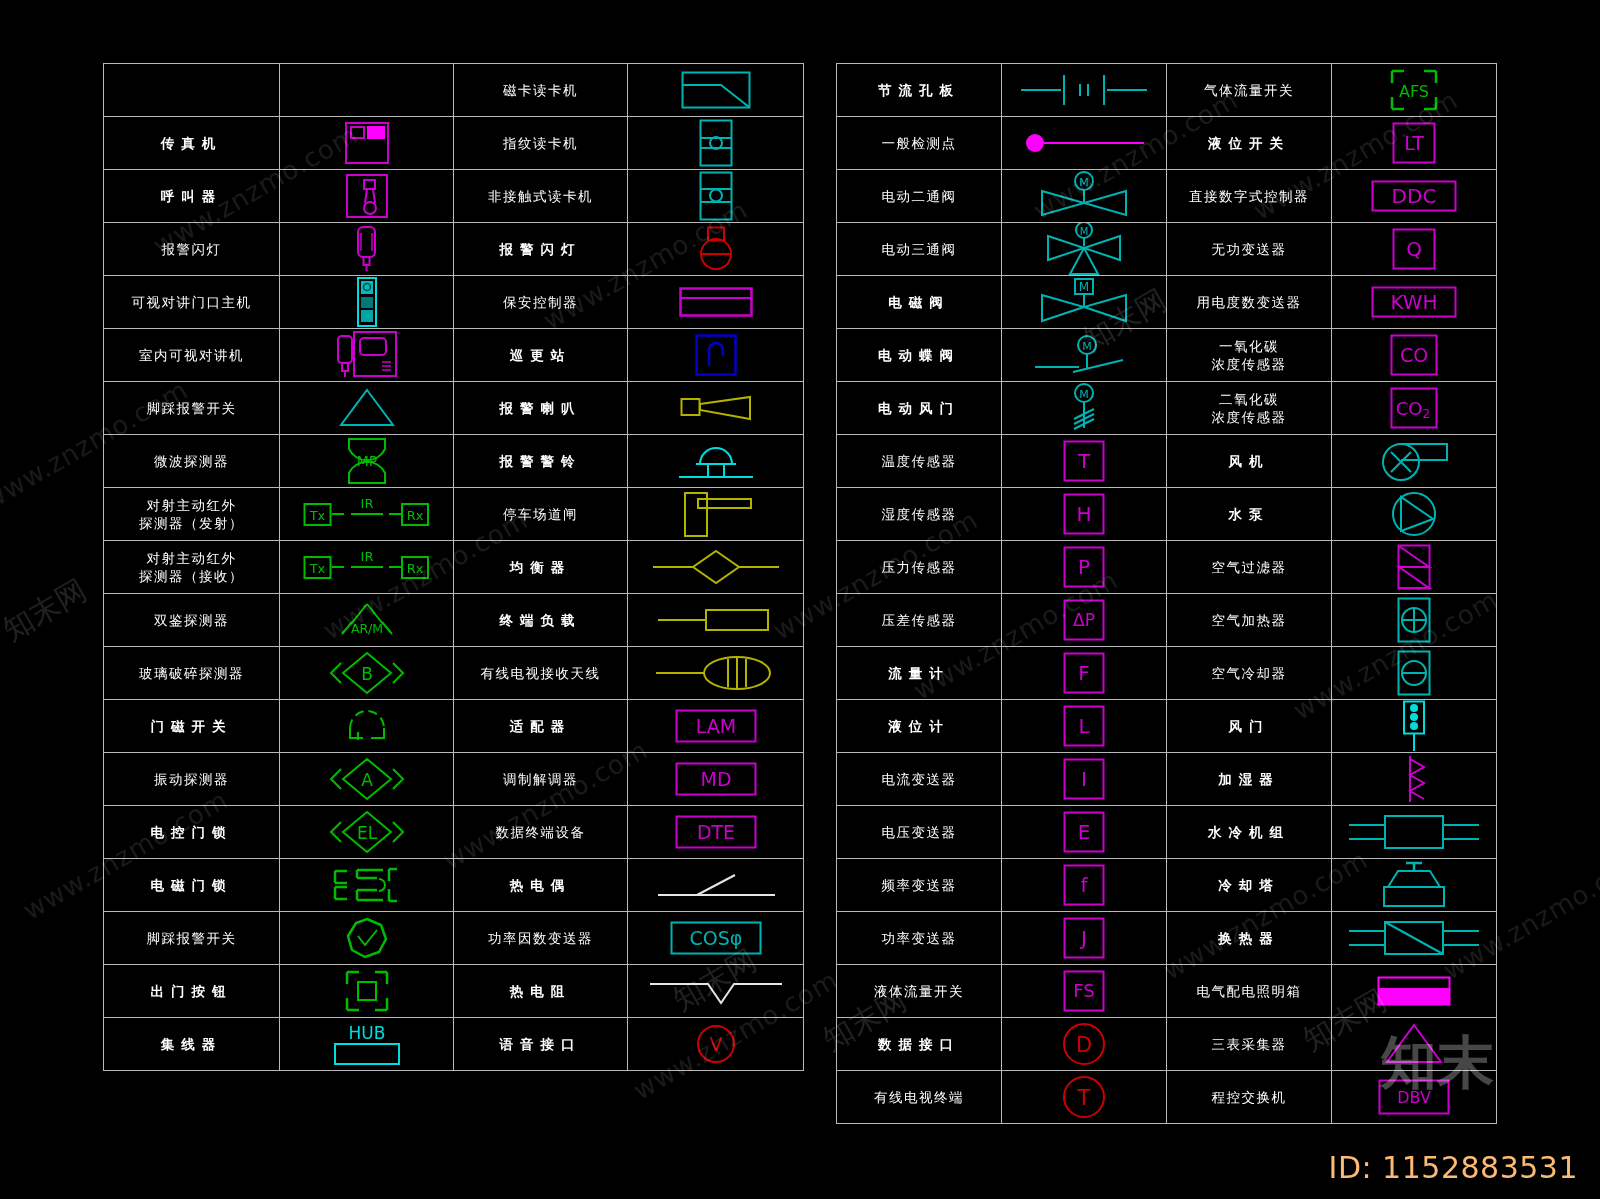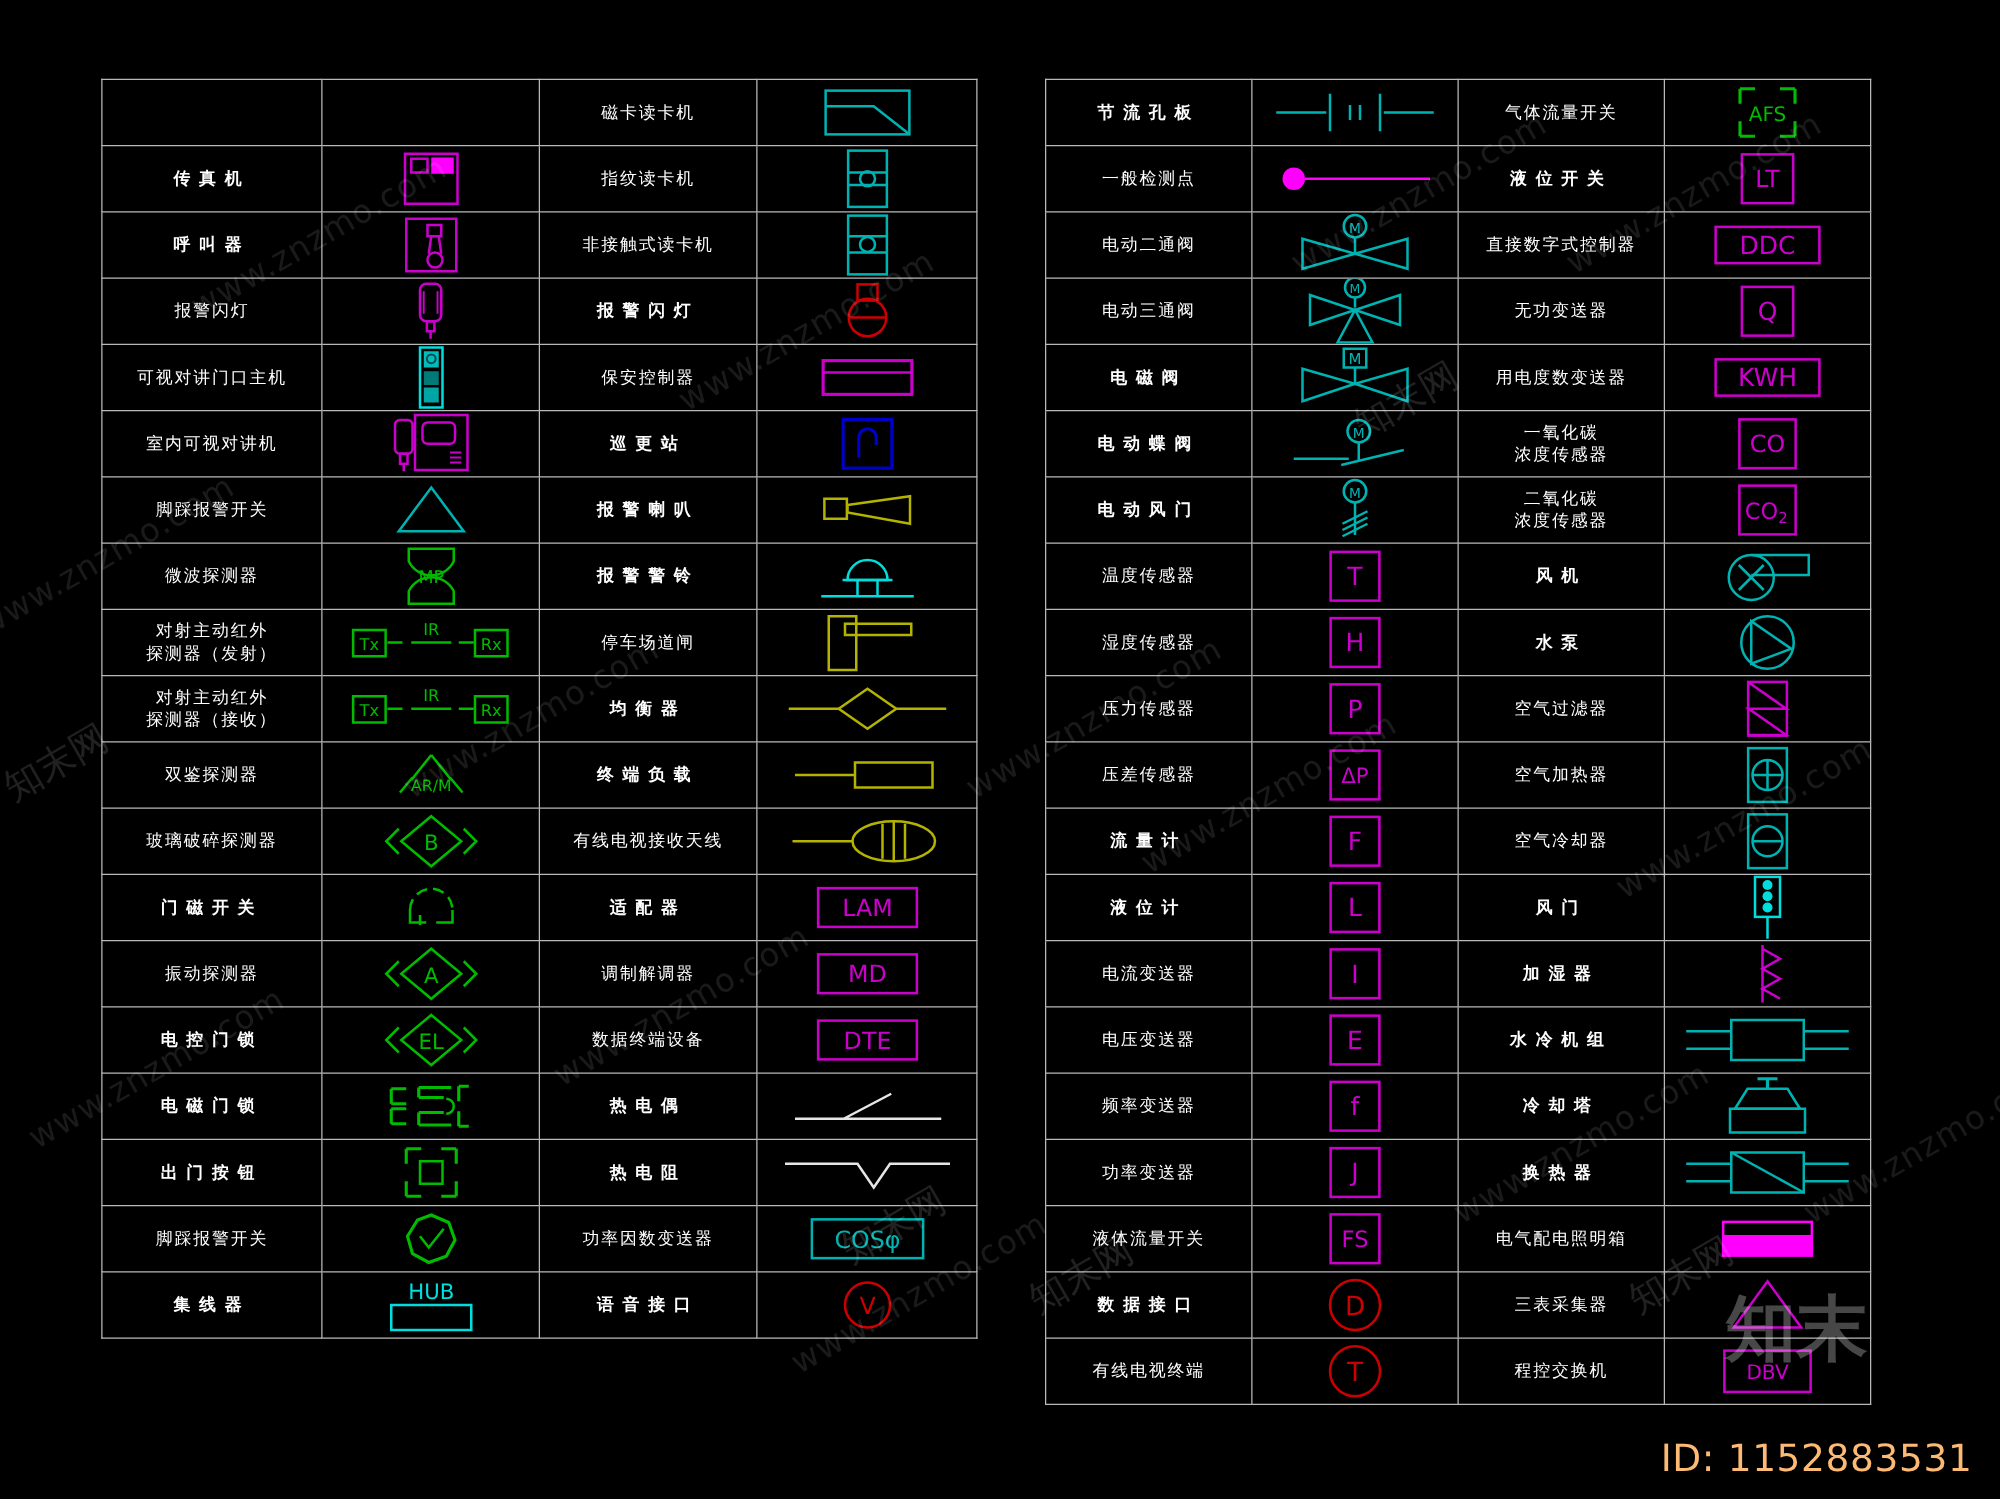--- a/index.html
+++ b/index.html
@@ -81,21 +81,21 @@
     z-index: 8;
   }
 
   svg { display: block; overflow: visible; }
 </style>
 </head>
 <body>
 
 <div id="root">
 
-  <table class="legend-table" id="left-table" style="left:81px; top:63px; width:700px;border-radius:26px;">
+  <table class="legend-table" id="left-table" style="left:103px; top:63px; width:700px;border-radius:26px;">
     <colgroup>
       <col style="width:176px">
         <col style="width:174px">
         <col style="width:174px">
         <col style="width:176px">
     </colgroup>
     <tbody id="left-body">
         <tr>
           <td class="lbl"></td>
           <td class="sym">
@@ -456,54 +456,54 @@
           <td class="sym">
             <div class="symwrap">
               <svg width="118" height="28" viewBox="0 0 118 28">
                 <path d="M1 24 L44 24 L40 24 L78 4" fill="none" stroke="#e6e6e6" stroke-width="2"></path>
                 <path d="M40 24 h78" stroke="#e6e6e6" stroke-width="2"></path>
               </svg>
             </div>
           </td>
         </tr>
         <tr>
+          <td class="lbl">脚踩报警开关</td>
+          <td class="sym">
+            <div class="symwrap">
+              <svg width="40" height="40" viewBox="0 0 40 40">
+                <path d="M20 1 L34 7 L39 21 L32 34 L18 39 L5 32 L1 18 L9 5 Z" fill="none" stroke="#00bb00" stroke-width="2.5"></path>
+                <path d="M11 18 L18 27 L30 12" fill="none" stroke="#00bb00" stroke-width="2"></path>
+              </svg>
+            </div>
+          </td>
+          <td class="lbl">功率因数变送器</td>
+          <td class="sym">
+            <div class="symwrap">
+              <svg width="92" height="34" viewBox="0 0 92 34">
+                <rect x="1.5" y="1.5" width="89" height="31" fill="none" stroke="#00b3b3" stroke-width="2"></rect>
+                <text x="46" y="24" font-size="19" fill="#00b3b3" text-anchor="middle" font-family="DejaVu Sans, sans-serif">COSφ</text>
+              </svg>
+            </div>
+          </td>
+        </tr>
+        <tr>
           <td class="lbl"><span class="sp">出门按钮</span></td>
           <td class="sym">
             <div class="symwrap">
               <svg width="44" height="42" viewBox="0 0 44 42">
                 <path d="M2 2 h12 M2 2 v12 M42 2 h-12 M42 2 v12 M2 40 h12 M2 40 v-12 M42 40 h-12 M42 40 v-12" fill="none" stroke="#00bb00" stroke-width="2.5"></path>
                 <rect x="13" y="12" width="18" height="18" fill="none" stroke="#00bb00" stroke-width="2"></rect>
               </svg>
             </div>
           </td>
           <td class="lbl"><span class="sp">热电阻</span></td>
           <td class="sym">
             <div class="symwrap">
               <svg width="134" height="30" viewBox="0 0 134 30">
                 <path d="M1 8 h58 L72 27 L85 8 h48" fill="none" stroke="#e6e6e6" stroke-width="2"></path>
-              </svg>
-            </div>
-          </td>
-        </tr>
-        <tr>
-          <td class="lbl">脚踩报警开关</td>
-          <td class="sym">
-            <div class="symwrap">
-              <svg width="40" height="40" viewBox="0 0 40 40">
-                <path d="M20 1 L34 7 L39 21 L32 34 L18 39 L5 32 L1 18 L9 5 Z" fill="none" stroke="#00bb00" stroke-width="2.5"></path>
-                <path d="M11 18 L18 27 L30 12" fill="none" stroke="#00bb00" stroke-width="2"></path>
-              </svg>
-            </div>
-          </td>
-          <td class="lbl">功率因数变送器</td>
-          <td class="sym">
-            <div class="symwrap">
-              <svg width="92" height="34" viewBox="0 0 92 34">
-                <rect x="1.5" y="1.5" width="89" height="31" fill="none" stroke="#00b3b3" stroke-width="2"></rect>
-                <text x="46" y="24" font-size="19" fill="#00b3b3" text-anchor="middle" font-family="DejaVu Sans, sans-serif">COSφ</text>
               </svg>
             </div>
           </td>
         </tr>
         <tr>
           <td class="lbl"><span class="sp">集线器</span></td>
           <td class="sym">
             <div class="symwrap">
               <svg width="76" height="42" viewBox="0 0 76 42">
                 <text x="38" y="16" font-size="17" fill="#00dddd" text-anchor="middle" font-family="DejaVu Sans, sans-serif">HUB</text>

